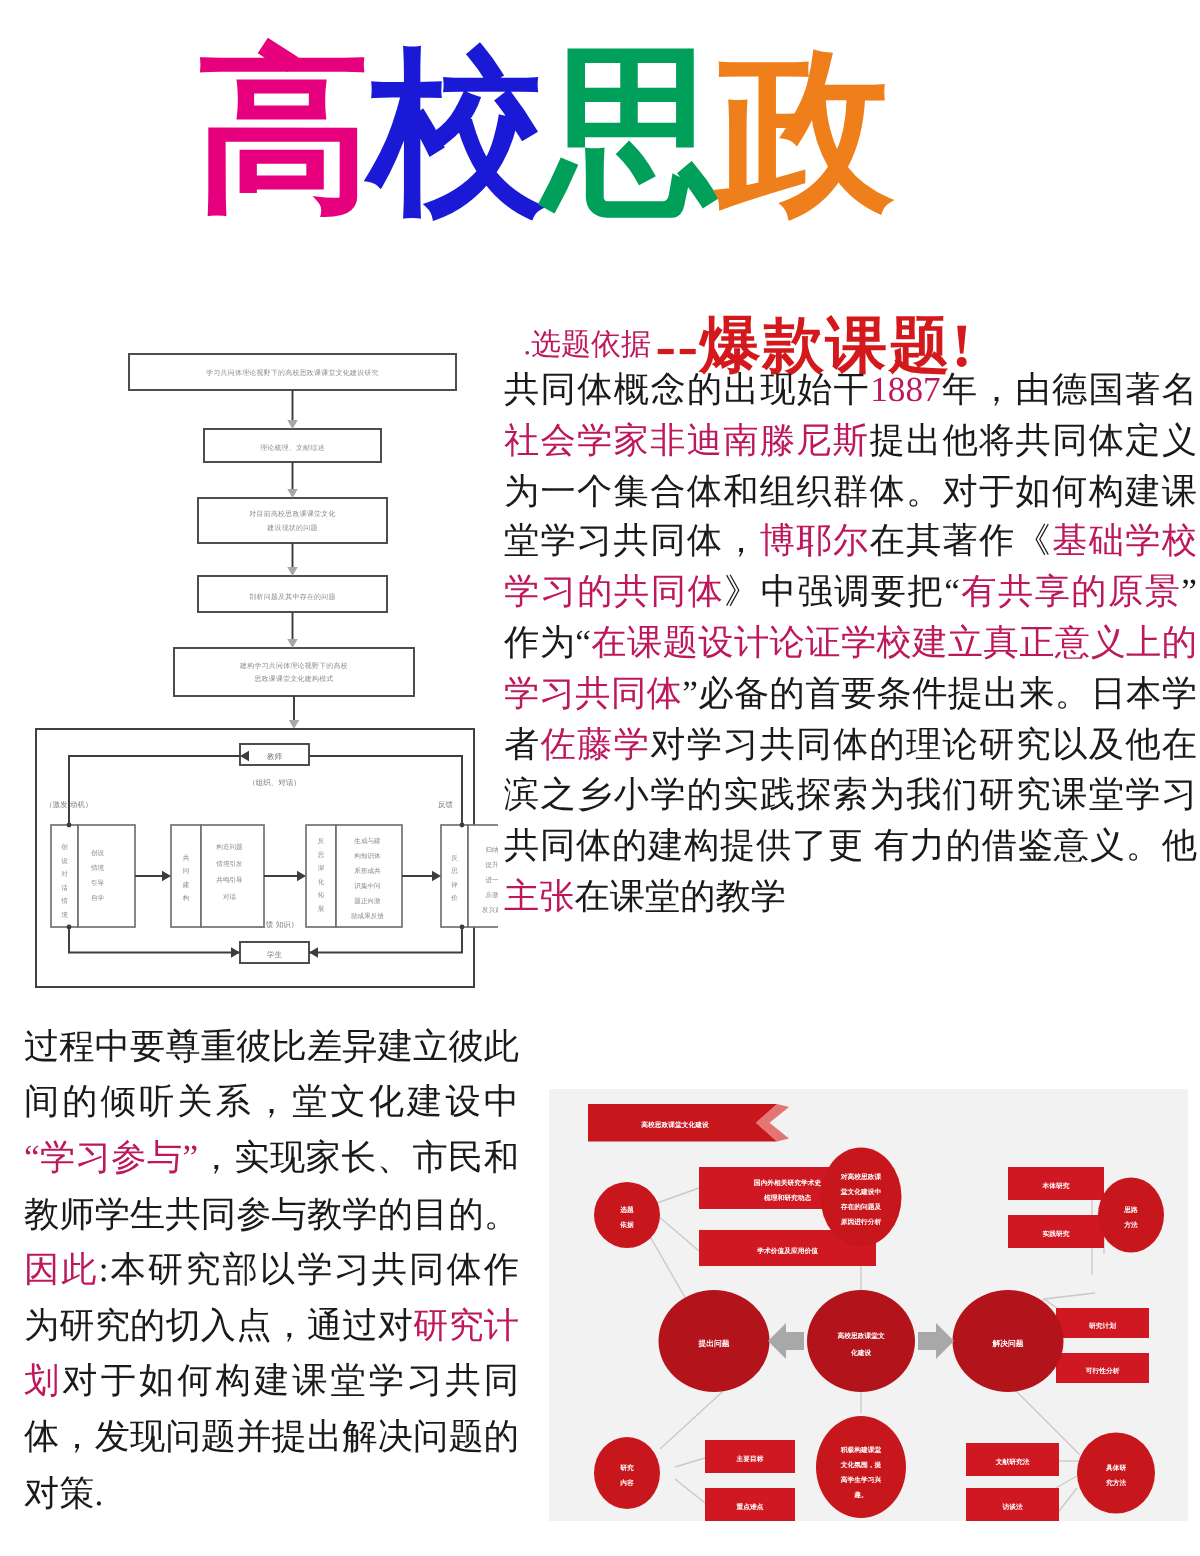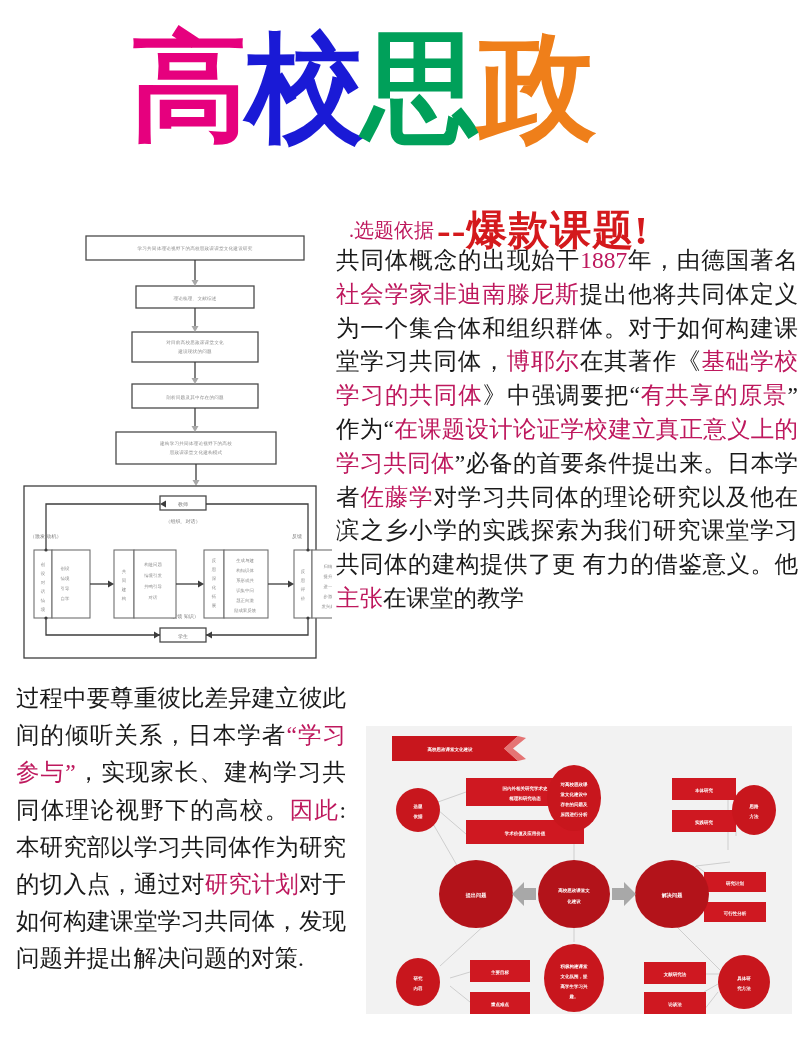--- a/index.html
+++ b/index.html
@@ -217,21 +217,21 @@
       </g>
     </svg>
   </div>
 
   <div class="body-right">
     <span class="heading">.选题依据</span>
     <span id="para1"><span>共同体概念的出现始干</span><span class="hl">1887</span><span>年，由德国著名</span><span class="hl">社会学家非迪南滕尼斯</span><span>提出他将共同体定义为一个集合体和组织群体。对于如何构建课堂学习共同体，</span><span class="hl">博耶尔</span><span>在其著作《</span><span class="hl">基础学校学习的共同体</span><span>》中强调要把“</span><span class="hl">有共享的原景</span><span>”作为“</span><span class="hl">在课题设计论证学校建立真正意义上的学习共同体</span><span>”必备的首要条件提出来。日本学者</span><span class="hl">佐藤学</span><span>对学习共同体的理论研究以及他在滨之乡小学的实践探索为我们研究课堂学习共同体的建构提供了更 有力的借鉴意义。他</span><span class="hl">主张</span><span>在课堂的教学</span></span>
   </div>
 
   <div class="body-left">
-    <span id="para2"><span>过程中要尊重彼比差异建立彼此间的倾听关系，日本学者</span><span class="hl">“学习参与”</span><span>，实现家长、建构学习共同体理论视野下的高校。</span><span class="hl">因此</span><span>:本研究部以学习共同体作为研究的切入点，通过对</span><span class="hl">研究计划</span><span>对于如何构建课堂学习共同体，发现问题并提出解决问题的对策.</span></span>
+    <span id="para2"><span>过程中要尊重彼比差异建立彼此间的倾听关系，堂文化建设中</span><span class="hl">“学习参与”</span><span>，实现家长、市民和教师学生共同参与教学的目的。</span><span class="hl">因此</span><span>:本研究部以学习共同体作为研究的切入点，通过对</span><span class="hl">研究计划</span><span>对于如何构建课堂学习共同体，发现问题并提出解决问题的对策.</span></span>
   </div>
 
   <div class="mind">
     <svg viewBox="0 0 426 288" width="426" height="288" xmlns="http://www.w3.org/2000/svg">
       <rect x="0" y="0" width="426" height="288" fill="#f2f2f2"></rect>
 
       <g>
         <path class="m-banner" d="M26 10 L152 10 L138 22.5 L152 35 L26 35 Z"></path>
         <path class="m-banner2" d="M152 10 L160 12 L147 22.5 L160 33 L152 35 L138 22.5 Z" opacity="0.75"></path>
         <text class="m-txt-s" x="84" y="25">高校思政课堂文化建设</text>

